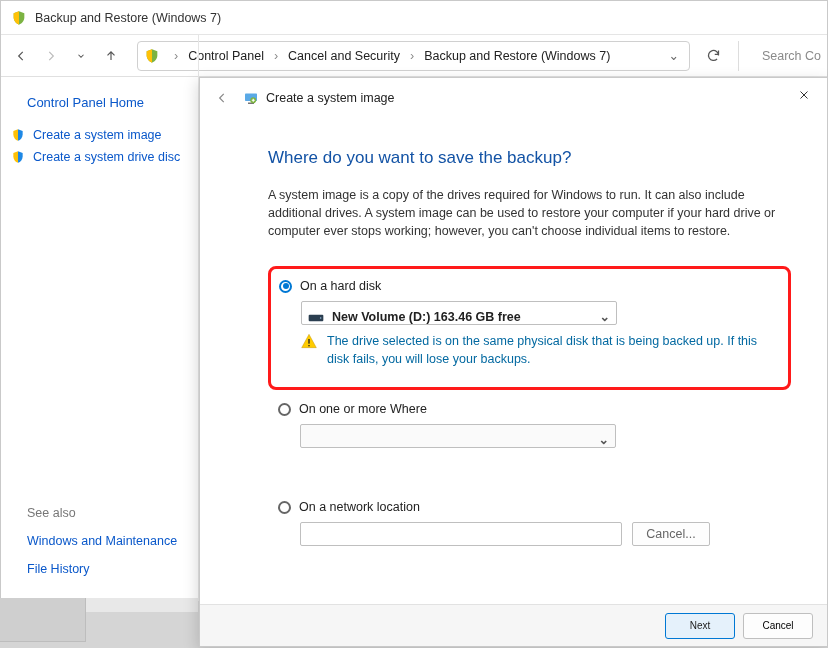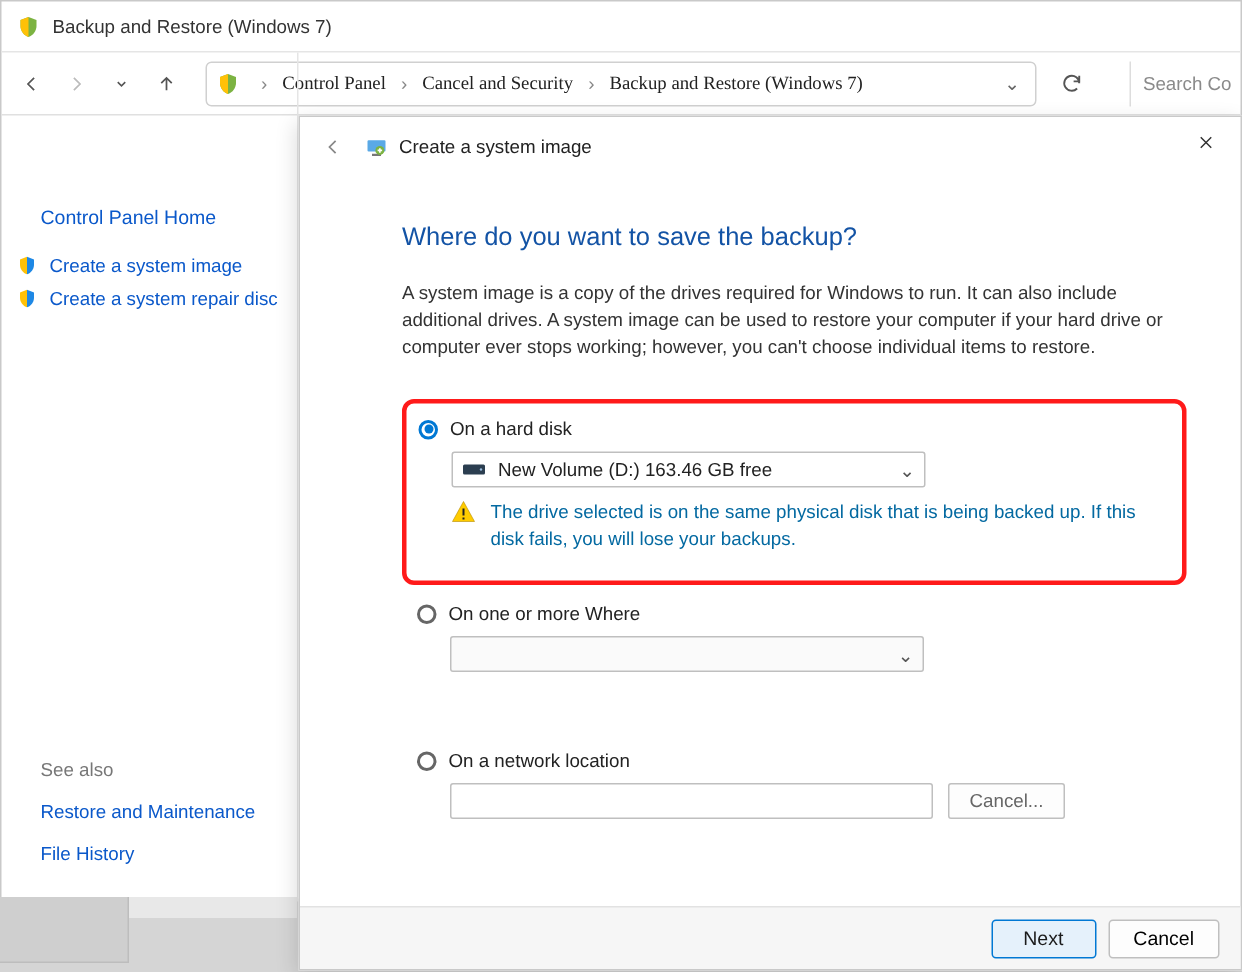--- a/index.html
+++ b/index.html
@@ -5,27 +5,27 @@
   * { box-sizing: border-box; font-family: "Segoe UI", Tahoma, sans-serif; }
   body { margin: 0; width: 828px; height: 648px; background: #d5d5d5; overflow: hidden; }
   .outer-window { width: 828px; height: 600px; background: #fff; border: 1px solid #c9c9c9; position: absolute; top: 0; left: 0; }
   .titlebar { height: 34px; display: flex; align-items: center; padding: 0 10px; font-size: 12.5px; color: #333; border-bottom: 1px solid #e5e5e5; }
   .shield-app { width: 16px; height: 16px; margin-right: 8px; }
   .addrbar-row { height: 42px; display: flex; align-items: center; border-bottom: 1px solid #e0e0e0; padding: 0 6px; gap: 2px; }
   .nav-btn { width: 28px; height: 28px; display: flex; align-items: center; justify-content: center; color: #555; }
   .nav-arrow svg { width: 14px; height: 14px; }
   .chev-small svg { width: 10px; height: 10px; }
   .addrbar { flex: 1; margin-left: 10px; height: 30px; border: 1px solid #d0d0d0; border-radius: 4px; display: flex; align-items: center; padding: 0 6px; gap: 6px; background: #fff; font-size: 12.5px; }
-  .addrbar .crumb { color: #222; padding: 2px 4px; font-family: Liberation Serif, serif; }
+  .addrbar .crumb { color: #222; padding: 2px 4px; }
   .addrbar .sep { color: #888; }
   .addr-chev { margin-left: auto; color: #666; padding: 0 4px; }
   .refresh-btn { width: 32px; height: 28px; display: flex; align-items: center; justify-content: center; color: #555; margin-left: 6px; }
-  .searchbox { margin-left: 20px; height: 30px; min-width: 48px; border-left: 1px solid #ddd; display: flex; align-items: center; font-size: 12.5px; color: #8a8a8a; padding-left: 8px; }
+  .searchbox { margin-left: 6px; height: 30px; min-width: 48px; border-left: 1px solid #ddd; display: flex; align-items: center; font-size: 12.5px; color: #8a8a8a; padding-left: 23px; }
   .leftpane { position: absolute; top: 34px; left: 0; width: 198px; height: 566px; border-right: 1px solid #e5e5e5; padding-top: 56px; }
-  .leftpane .hdr { font-size: 13px; color: #0a58ca; padding: 4px 18px 14px 26px; margin-top: 42px; }
+  .leftpane .hdr { font-size: 13px; color: #0a58ca; padding: 4px 18px 14px 26px; }
   .leftpane .link-row { display: flex; align-items: center; gap: 8px; padding: 4px 10px; font-size: 12.5px; color: #0a58ca; }
   .leftpane .link-row svg { width: 14px; height: 14px; flex: 0 0 14px; }
   .see-also { position: absolute; bottom: 25px; left: 26px; color: #777; font-size: 12.5px; }
   .see-also .lnk { color: #0a58ca; margin-top: 14px; }
   .left-ghost { position: absolute; left: 0; top: 598px; height: 44px; width: 86px; background: #cfcfcf; border-right: 1px solid #bdbdbd; border-bottom: 1px solid #bdbdbd; }
   .mid-ghost { position: absolute; left: 86px; top: 598px; height: 14px; width: 112px; background: #e8e8e8; }
   
   .wizard { position: absolute; left: 199px; top: 77px; width: 629px; height: 570px; background: #fff; border: 1px solid #c9c9c9; box-shadow: -2px 4px 14px rgba(0,0,0,0.15); }
   .wiz-top { height: 40px; display: flex; align-items: center; padding: 0 10px; }
   .wiz-back { width: 24px; height: 24px; display: flex; align-items: center; justify-content: center; color: #777; margin-right: 8px; }
@@ -33,30 +33,30 @@
   .wiz-title { font-size: 12.5px; color: #222; }
   .wiz-close { position: absolute; right: 10px; top: 6px; width: 26px; height: 22px; display: flex; align-items: center; justify-content: center; color: #333; }
   .wiz-body { padding: 18px 36px 0 36px; margin-left: 32px; }
   .wiz-heading { color: #1353a5; font-size: 17px; margin: 12px 0 18px 0; }
   .wiz-desc { font-size: 12.5px; color: #333; line-height: 1.45; margin-bottom: 26px; }
   .highlight-box { border: 3px solid #ff1a1a; border-radius: 8px; padding: 10px 8px 19px 8px; margin-bottom: 12px; }
   .radio-row { display: flex; align-items: center; gap: 8px; font-size: 12.5px; color: #222; }
   .radio { width: 13px; height: 13px; border-radius: 50%; border: 2px solid #0078d4; display: inline-flex; align-items: center; justify-content: center; }
   .radio.checked::after { content: ""; width: 6px; height: 6px; background: #0078d4; border-radius: 50%; }
   .radio.unchecked { border-color: #666; }
-  .drive-combo { margin: 8px 0 8px 22px; height: 24px; border: 1px solid #bfbfbf; display: flex; align-items: center; padding: 0 6px; font-size: 12.5px; color: #222; border-radius: 2px; width: 316px; background: #fff; }
+  .drive-combo { margin: 8px 0 8px 22px; height: 24px; border: 1px solid #bfbfbf; display: flex; align-items: flex-end; padding: 0 6px; font-size: 12.5px; color: #222; border-radius: 2px; width: 316px; background: #fff; font-weight: bold; }
   .drive-combo .hd-ic { width: 16px; height: 12px; margin-right: 8px; }
   .drive-combo .chev { margin-left: auto; color: #555; }
   .warn-row { display: flex; align-items: flex-start; gap: 10px; margin-left: 22px; font-size: 12.5px; color: #0369a1; line-height: 1.4; }
   .warn-ic { width: 16px; height: 16px; flex: 0 0 16px; }
   .net-row { display: flex; align-items: center; gap: 10px; margin: 8px 0 0 22px; }
   .net-input { height: 24px; width: 322px; border: 1px solid #bfbfbf; background: #fff; border-radius: 2px; }
   .select-btn { height: 24px; width: 78px; border: 1px solid #bfbfbf; background: #fdfdfd; font-size: 12.5px; color: #666; border-radius: 2px; display: flex; align-items: center; justify-content: center; }
   .wiz-buttons { position: absolute; bottom: 0; right: 0; left: 0; height: 42px; border-top: 1px solid #e2e2e2; background: #f6f6f6; display: flex; justify-content: flex-end; align-items: center; padding-right: 14px; gap: 8px; }
-  .btn { height: 26px; min-width: 70px; padding: 0 16px; border: 1px solid #bfbfbf; border-radius: 3px; background: #fdfdfd; font-size: 13px; display: flex; align-items: center; justify-content: center; }
+  .btn { height: 26px; min-width: 70px; padding: 0 16px; border: 1px solid #bfbfbf; border-radius: 3px; background: #fdfdfd; font-size: 10px; display: flex; align-items: center; justify-content: center; }
   .btn.primary { border-color: #0078d4; background: #e5f1fb; color: #1b1b1b; }
 </style>
 </head>
 <body>
 
 <div class="outer-window">
   <div class="titlebar">
     <svg class="shield-app" viewBox="0 0 24 24">
         <path fill="#7cb342" d="M12 2l8 3v6c0 5-3.4 9.4-8 11-4.6-1.6-8-6-8-11V5l8-3z"></path>
         <path fill="#ffc107" d="M12 2v20c-4.6-1.6-8-6-8-11V5l8-3z"></path>
@@ -116,25 +116,25 @@
           <path fill="#1e88e5" d="M12 2l8 3v6c0 5-3.4 9.4-8 11V2z"></path>
           <path fill="#ffc107" d="M12 2v20c-4.6-1.6-8-6-8-11V5l8-3z"></path>
         </svg>
       <span>Create a system image</span>
     </div>
     <div class="link-row">
       <svg viewBox="0 0 24 24">
           <path fill="#1e88e5" d="M12 2l8 3v6c0 5-3.4 9.4-8 11V2z"></path>
           <path fill="#ffc107" d="M12 2v20c-4.6-1.6-8-6-8-11V5l8-3z"></path>
         </svg>
-      <span>Create a system repair disc</span>
+      <span>Create a system drive disc</span>
     </div>
     <div class="see-also">
       <div>See also</div>
-      <div class="lnk">Restore and Maintenance</div>
+      <div class="lnk">Windows and Maintenance</div>
       <div class="lnk">File History</div>
     </div>
   </div>
 </div>
 
 <div class="left-ghost"></div>
 <div class="mid-ghost"></div>
 
 <div class="wizard">
   <div class="wiz-top">

